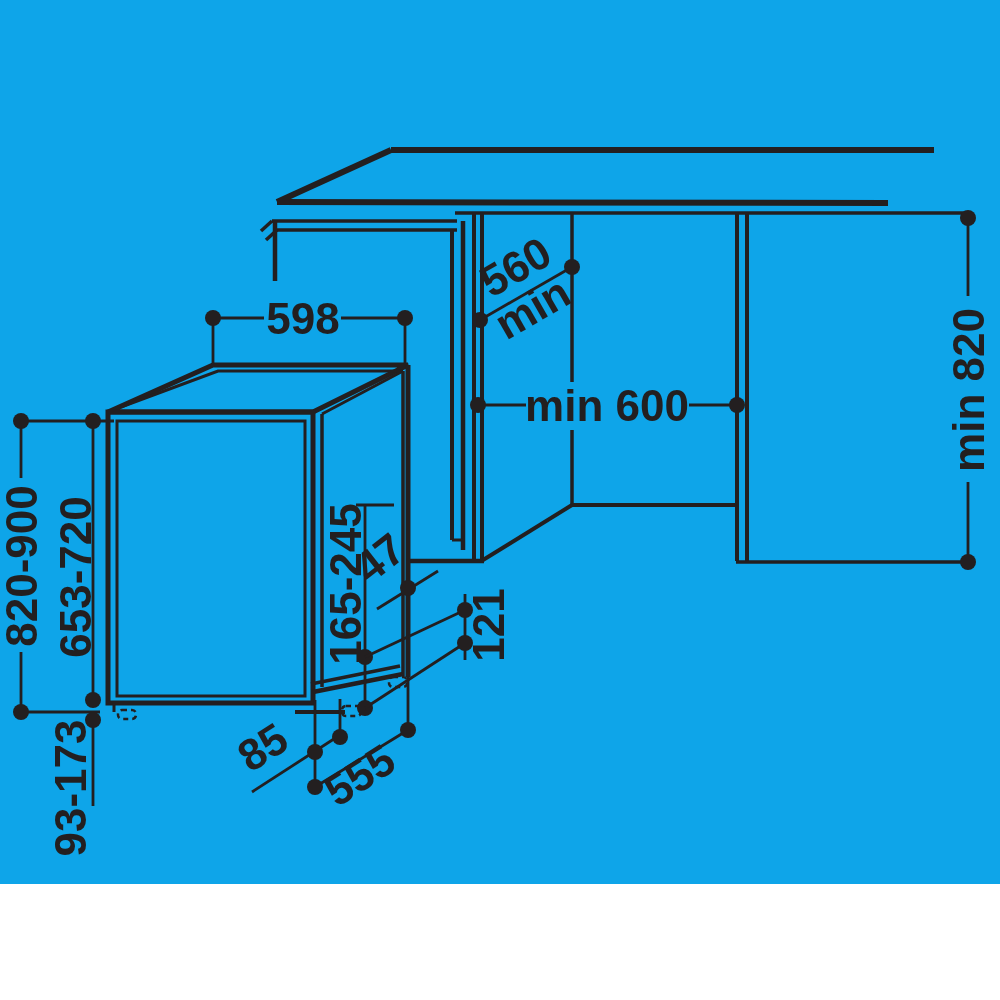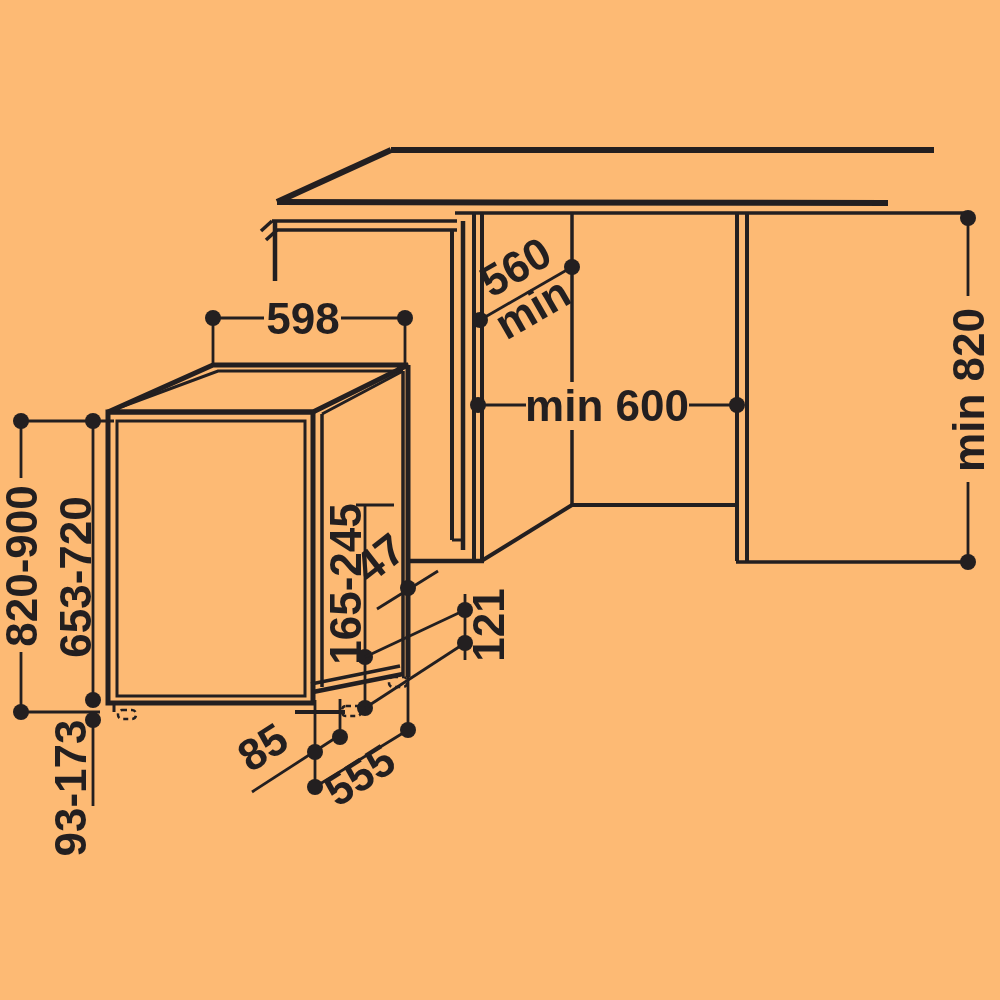--- a/index.html
+++ b/index.html
@@ -1,16 +1,16 @@
 <!DOCTYPE html>
 <html><head>
 <meta charset="utf-8">
 <style>
   html,body{margin:0;padding:0;background:#ffffff;}
-  .stage{width:1000px;height:1000px;background:#fdba74;position:relative;overflow:hidden;}
+  .stage{width:1000px;height:884px;background:#0ea5e9;position:relative;overflow:hidden;}
   svg{display:block;}
   .ln{stroke:#231f20;fill:none;}
   .dot{fill:#231f20;stroke:none;}
   text.dim{
     font-family:"Liberation Sans","DejaVu Sans",sans-serif;
     font-weight:bold;
     font-size:44px;
     fill:#231f20;
   }
 </style>

